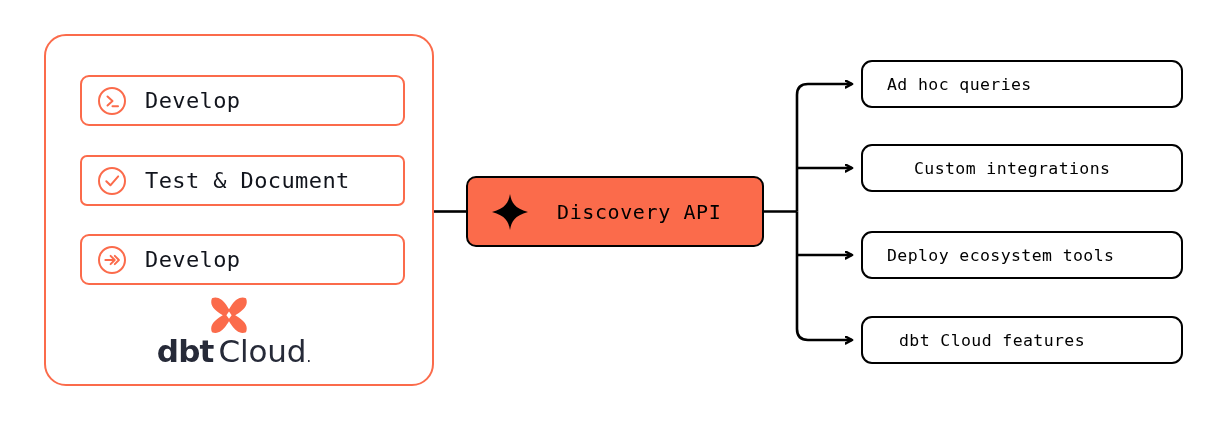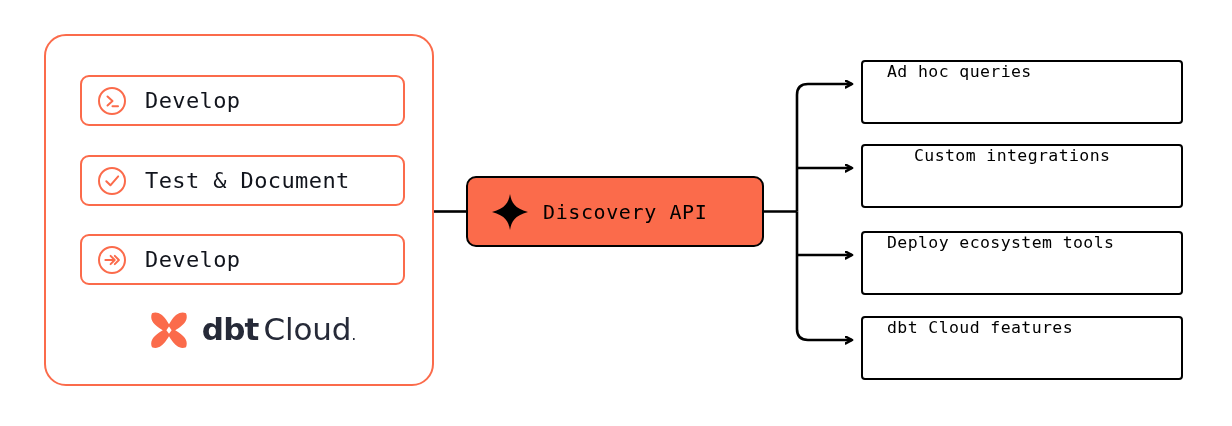--- a/index.html
+++ b/index.html
@@ -42,48 +42,49 @@
     width: 325px;
     height: 51px;
     box-sizing: border-box;
     border: 2px solid #FB6B4B;
     border-radius: 9px;
     background: #ffffff;
     display: flex;
     align-items: center;
   }
   .stage-item.s0 { top: 39px; }
-  .stage-item.s1 { top: 119px; }
+  .stage-item.s1 { top: 119px; border-radius: 7px; }
   .stage-item.s2 { top: 198px; }
 
   .stage-icon {
     width: 30px;
     height: 30px;
     margin-left: 15px;
     flex: 0 0 auto;
     display: block;
   }
   .stage-label {
     margin-left: 18px;
     font-size: 22px;
     color: #11141c;
     letter-spacing: 0.4px;
     white-space: nowrap;
   }
 
   
   .brand {
     position: absolute;
-    left: 43px;
+    left: 20px;
     top: 265px;
     width: 325px;
     height: 56px;
     display: flex;
     align-items: center;
     justify-content: center;
+    flex-direction: column;
   }
   .brand-mark {
     width: 44px;
     height: 44px;
     flex: 0 0 auto;
     display: block;
   }
   .brand-text {
     margin-left: 11px;
     font-family: "DejaVu Sans", "Liberation Sans", sans-serif;
@@ -121,43 +122,44 @@
     align-items: center;
   }
   .center-icon {
     width: 38px;
     height: 38px;
     margin-left: 23px;
     flex: 0 0 auto;
     display: block;
   }
   .center-label {
-    margin-left: 14px;
+    margin-left: 28px;
     font-size: 20px;
     color: #000000;
     letter-spacing: 0.6px;
     white-space: nowrap;
   }
 
   
   .out-box {
     position: absolute;
     left: 861px;
     width: 322px;
-    height: 64px;
+    height: 48px;
     box-sizing: border-box;
     border: 2.5px solid #000000;
-    border-radius: 4px;
-    background: #ffffff;
-    display: flex;
+    border-radius: 11px;
+    background: #ffffff;
+    display: flex;
+    align-items: center;
   }
   .out-box.o0 { top: 60px; }
   .out-box.o1 { top: 144px; padding-left: 27px; }
   .out-box.o2 { top: 231px; }
-  .out-box.o3 { top: 316px; }
+  .out-box.o3 { top: 316px; padding-left: 12px; }
 
   .out-label {
     margin-left: 24px;
     font-size: 16.5px;
     color: #000000;
     letter-spacing: 0.4px;
     white-space: nowrap;
   }
 </style>
 </head>

